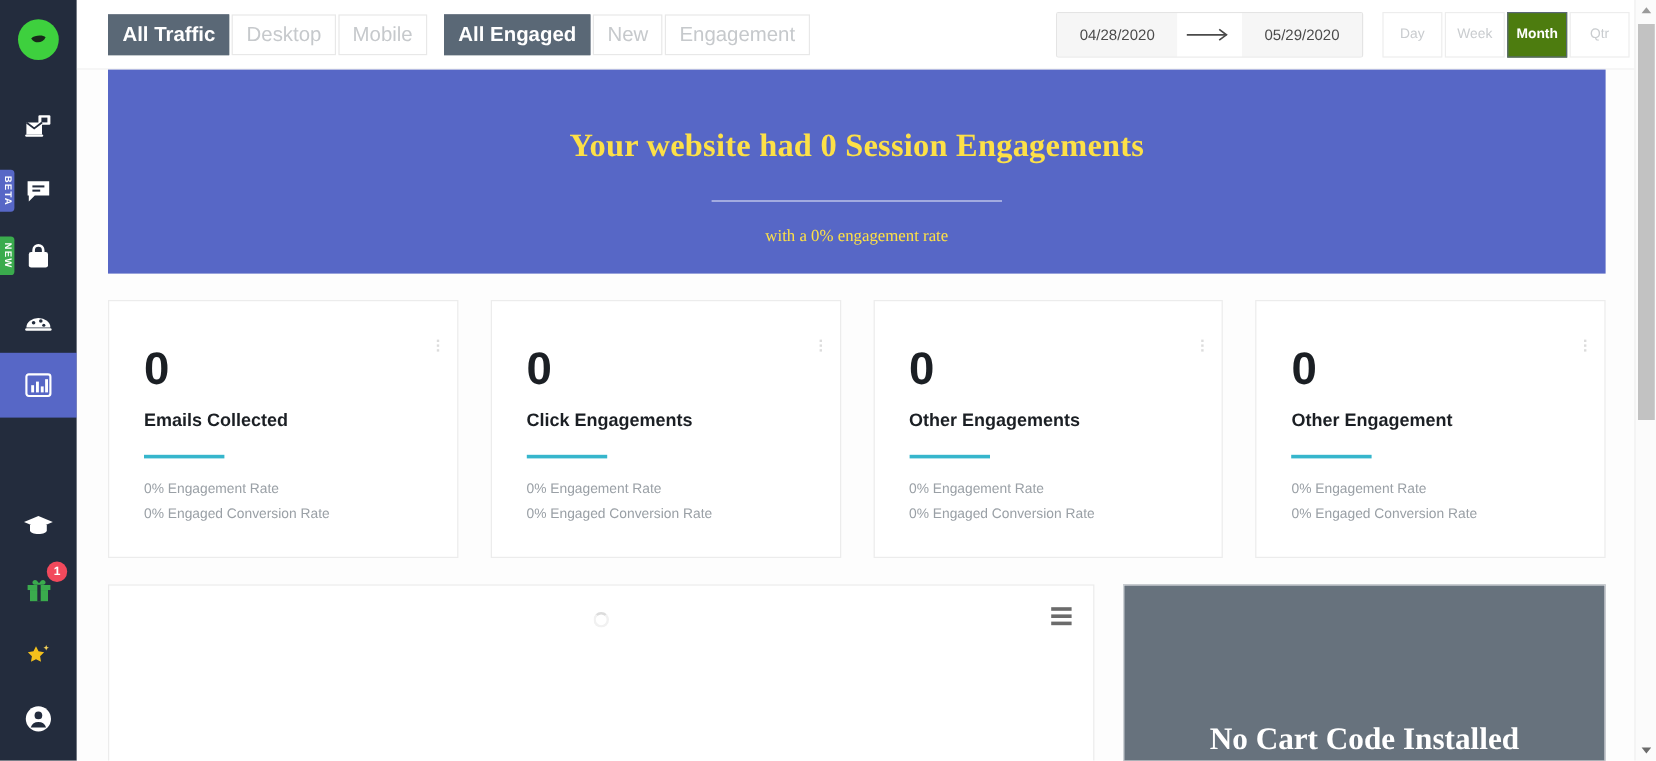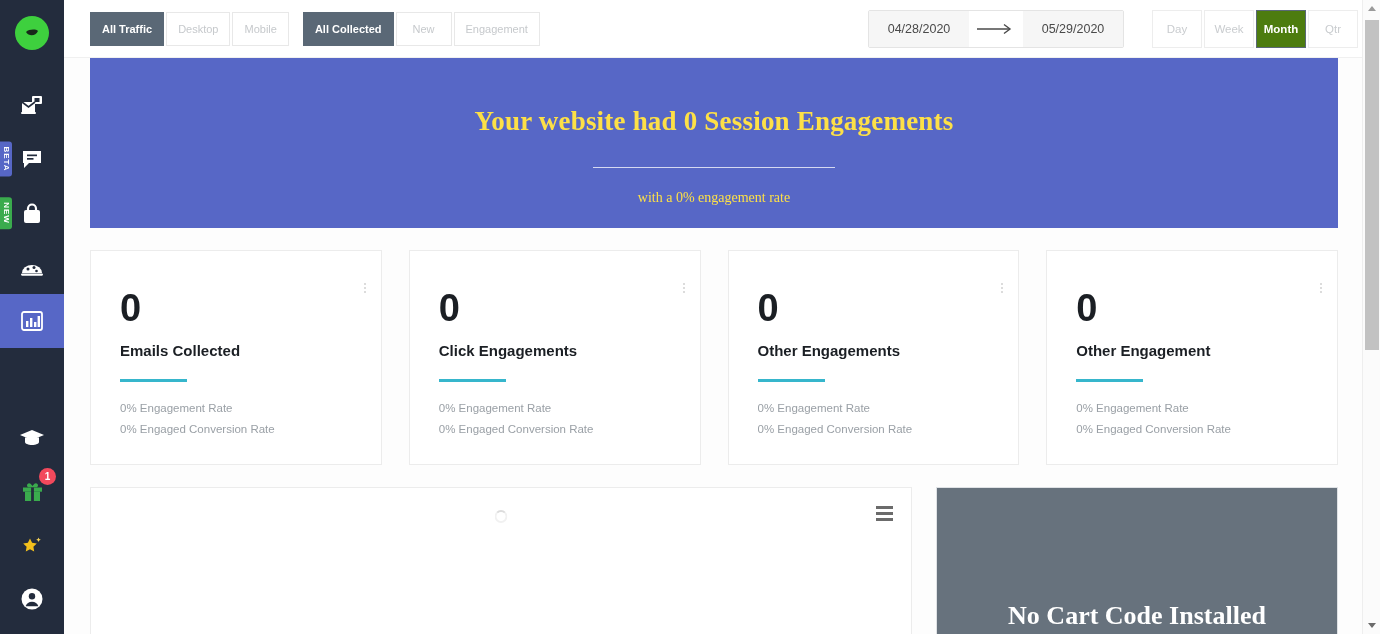--- a/index.html
+++ b/index.html
@@ -77,21 +77,21 @@
     padding: 0 22px 0 26px;
     background: #ffffff;
     border-bottom: 1px solid #f0f0f0;
   }
   .seg-group { display: flex; }
   .seg-group + .seg-group { margin-left: 14px; }
   .seg-btn {
     height: 33px; min-width: 56px;
     padding: 16px 11px;
     display: flex; align-items: center; justify-content: center;
-    font-size: 11px;
+    font-size: 17px;
     border: 1px solid #e8e8e8;
     background: #ffffff;
     color: #c6c9cc;
     cursor: pointer;
     white-space: nowrap;
   }
   .seg-btn + .seg-btn { margin-left: 2px; }
   .seg-btn.active {
     background: #5a6876; color: #ffffff; border-color: #5a6876; font-weight: bold;
   }
@@ -109,21 +109,21 @@
     font-size: 12.5px; color: #4a4a4a;
     background: #f6f6f6; height: 100%;
     display: flex; align-items: center; justify-content: center;
     cursor: pointer;
   }
   .daterange .arrow {
     width: 54px; height: 100%;
     display: flex; align-items: center; justify-content: center;
     background: #ffffff; color: #555;
   }
-  .period-group { display: flex; margin-left: 28px; }
+  .period-group { display: flex; margin-left: 16px; }
   .period-btn {
     width: 50px; height: 38px;
     display: flex; align-items: center; justify-content: center;
     font-size: 11.5px;
     border: 1px solid #ededed;
     background: #fff; color: #c9cccf;
     cursor: pointer;
   }
   .period-btn + .period-btn { margin-left: 2px; }
   .period-btn.active { background: #4d7c0f; color: #fff; border-color: #5a6876; font-weight: bold; }
@@ -363,21 +363,21 @@
 
     <div class="topbar">
 
       <div class="seg-group">
         <div class="seg-btn active">All Traffic</div>
         <div class="seg-btn">Desktop</div>
         <div class="seg-btn">Mobile</div>
       </div>
 
       <div class="seg-group">
-        <div class="seg-btn active">All Collected</div>
+        <div class="seg-btn active">All Engaged</div>
         <div class="seg-btn">New</div>
         <div class="seg-btn">Engagement</div>
       </div>
 
       <div class="topbar-right">
         <div class="daterange">
           <div class="dt">04/28/2020</div>
           <div class="arrow">
             <svg width="40" height="12" viewBox="0 0 40 12">
               <line x1="1" y1="6" x2="34" y2="6" stroke="#4a4a4a" stroke-width="1.4"></line>

